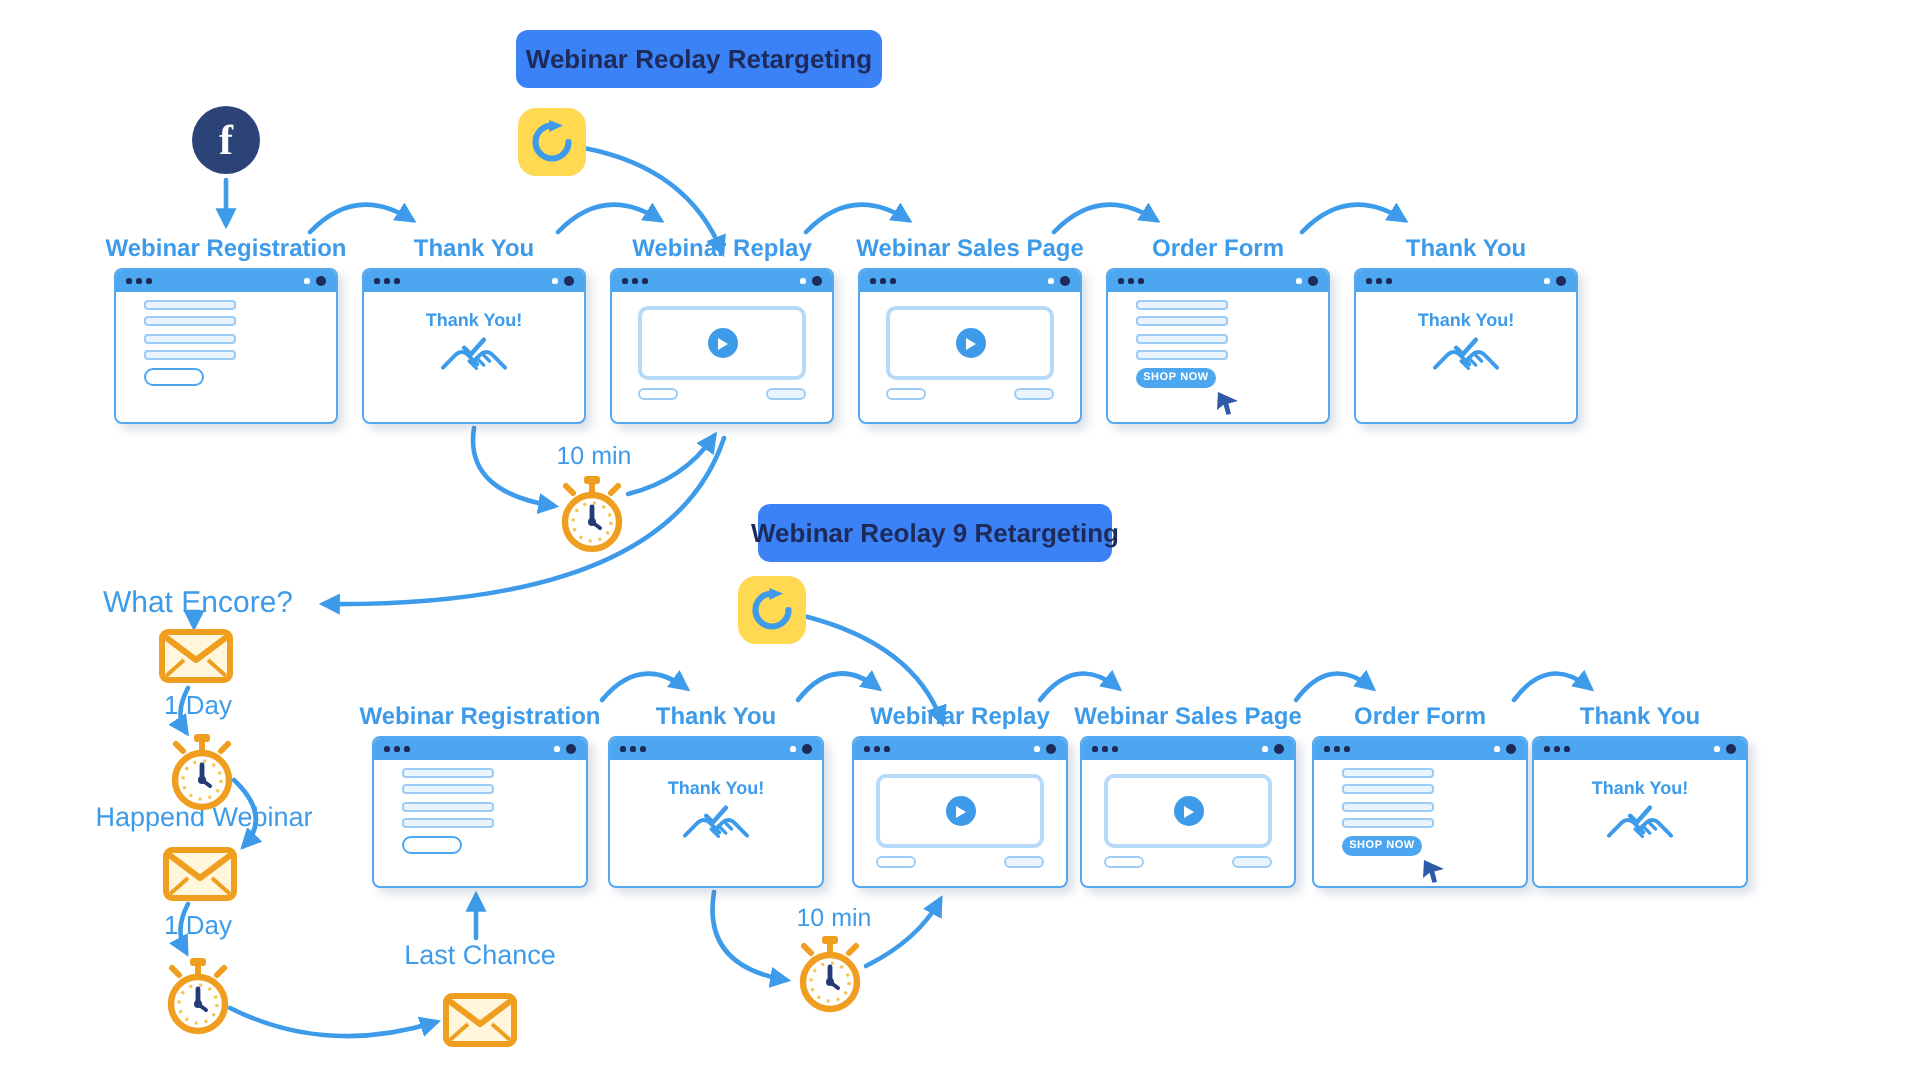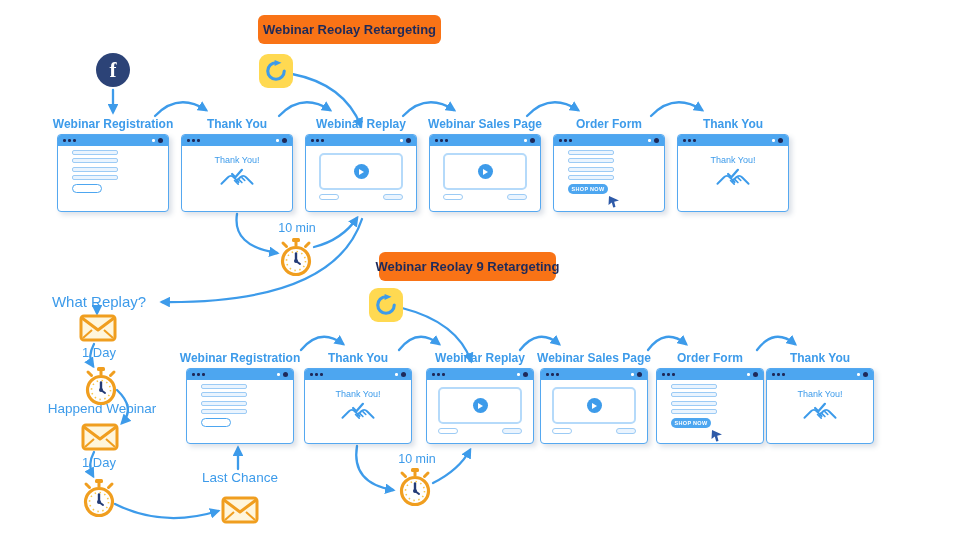--- a/index.html
+++ b/index.html
@@ -1,34 +1,34 @@
 <!DOCTYPE html>
 <html><head>
 <meta charset="utf-8">
 <style>
   *{margin:0;padding:0;box-sizing:border-box}
   body{width:960px;height:540px;background:#fff;font-family:"Liberation Sans",sans-serif;position:relative;overflow:hidden}
   #stage{position:absolute;left:0;top:0;width:960px;height:540px}
   .abs{position:absolute}
   .arrows{position:absolute;left:0;top:0;pointer-events:none}
-  .banner{position:absolute;background:#f97316;border-radius:6px;color:#1E2A5A;font-weight:bold;font-size:13px;display:flex;align-items:center;justify-content:center;white-space:nowrap}
+  .banner{position:absolute;background:#3b82f6;border-radius:6px;color:#1E2A5A;font-weight:bold;font-size:13px;display:flex;align-items:center;justify-content:center;white-space:nowrap}
   .fb{position:absolute;width:34px;height:34px;border-radius:50%;background:#2C4377;color:#fff;display:flex;align-items:center;justify-content:center;font-weight:bold;font-size:21px;font-family:"Liberation Serif",serif}
   .replay-chip{position:absolute;width:34px;height:34px;border-radius:9px;background:#FFD951;display:flex;align-items:center;justify-content:center}
   .flow-label{position:absolute;color:#3D9BEA;font-weight:normal;text-align:center;white-space:nowrap}
   .step-label{position:absolute;width:130px;text-align:center;color:#3D9BEA;font-weight:bold;font-size:12px;white-space:nowrap}
   .win{position:absolute;background:#fff;border:1.6px solid #55A8F0;border-radius:4px;box-shadow:3px 3px 5px rgba(60,90,130,.18);overflow:hidden}
   .titlebar{height:11px;background:#4DA6F0;display:flex;align-items:center;padding:0 5px;gap:2.5px}
   .tb-dot{width:2.6px;height:2.6px;border-radius:50%;background:#1E2A5A}
   .tb-spacer{flex:1}
   .tb-dot-w{width:2.6px;height:2.6px;border-radius:50%;background:#fff}
   .tb-avatar{width:5.5px;height:5.5px;border-radius:50%;background:#1E2A5A}
   .winbody{position:relative;height:calc(100% - 11px)}
   .input-line{height:5px;border:1px solid #9CCBF5;background:#EAF4FE;border-radius:2px;width:46px;margin:3.5px 0 0 14px}
   .reg-btn{width:30px;height:9px;border:1.5px solid #4DA6F0;border-radius:5px;margin:4px 0 0 14px}
-  .ty-text{margin-top:9px;text-align:center;color:#3D9BEA;font-weight:normal;font-size:9px}
+  .ty-text{margin-top:9px;text-align:center;color:#3D9BEA;font-weight:bold;font-size:9px}
   .vid-frame{width:84px;height:37px;border:2px solid #B5DAFA;border-radius:5px;margin:7px auto 0;display:flex;align-items:center;justify-content:center}
   .play{width:15px;height:15px;border-radius:50%;background:#3D9BEA;display:flex;align-items:center;justify-content:center}
   .play:after{content:"";border-left:5px solid #fff;border-top:3px solid transparent;border-bottom:3px solid transparent;margin-left:1px}
   .vid-ctrls{width:84px;margin:4px auto 0;display:flex;justify-content:space-between}
   .vpill{width:20px;height:6px;border:1px solid #9CCBF5;border-radius:3px;background:#fff}
   .vpill.solid{background:#EAF4FE}
   .shop-btn{width:40px;height:10px;background:#4DA6F0;border-radius:5px;color:#fff;font-size:5.5px;font-weight:bold;display:flex;align-items:center;justify-content:center;margin:4px 0 0 14px;letter-spacing:.3px}
   .cursor{position:absolute;left:54px;top:46px}
 </style>
 </head>
@@ -98,21 +98,21 @@
   <div class="replay-chip" style="left:369px;top:288px">
     <svg width="22" height="22" viewBox="0 0 24 24">
       <path d="M21 12 A 9 9 0 1 1 12 3" fill="none" stroke="#3D9BEA" stroke-width="3.4" stroke-linecap="round"></path>
       <path d="M10.5 0 L18 3 L10.5 6.5 Z" fill="#3D9BEA"></path>
     </svg>
   </div>
 
   <div class="flow-label" style="left:272px;top:221px;width:50px;font-size:12.5px">10 min</div>
   <div class="flow-label" style="left:392px;top:452px;width:50px;font-size:12.5px">10 min</div>
 
-  <div class="flow-label" style="left:38px;top:293px;width:122px;font-size:15px">What Replay?</div>
+  <div class="flow-label" style="left:38px;top:293px;width:122px;font-size:15px">What Encore?</div>
   <div class="flow-label" style="left:77px;top:345px;width:44px;font-size:13px">1 Day</div>
   <div class="flow-label" style="left:46px;top:401px;width:112px;font-size:13.5px">Happend Webinar</div>
   <div class="flow-label" style="left:77px;top:455px;width:44px;font-size:13px">1 Day</div>
   <div class="flow-label" style="left:197px;top:470px;width:86px;font-size:13.5px">Last Chance</div>
 
   <svg class="abs" style="left:79px;top:314px" width="38" height="28" viewBox="0 0 38 28">
     <rect x="2" y="2" width="34" height="24" rx="3" fill="#FFF6DC" stroke="#F09E1F" stroke-width="3"></rect>
     <path d="M3 4 L19 16 L35 4" fill="none" stroke="#F09E1F" stroke-width="3" stroke-linejoin="round"></path>
     <path d="M4 24 L13 16 M34 24 L25 16" stroke="#F09E1F" stroke-width="2"></path>
   </svg>

